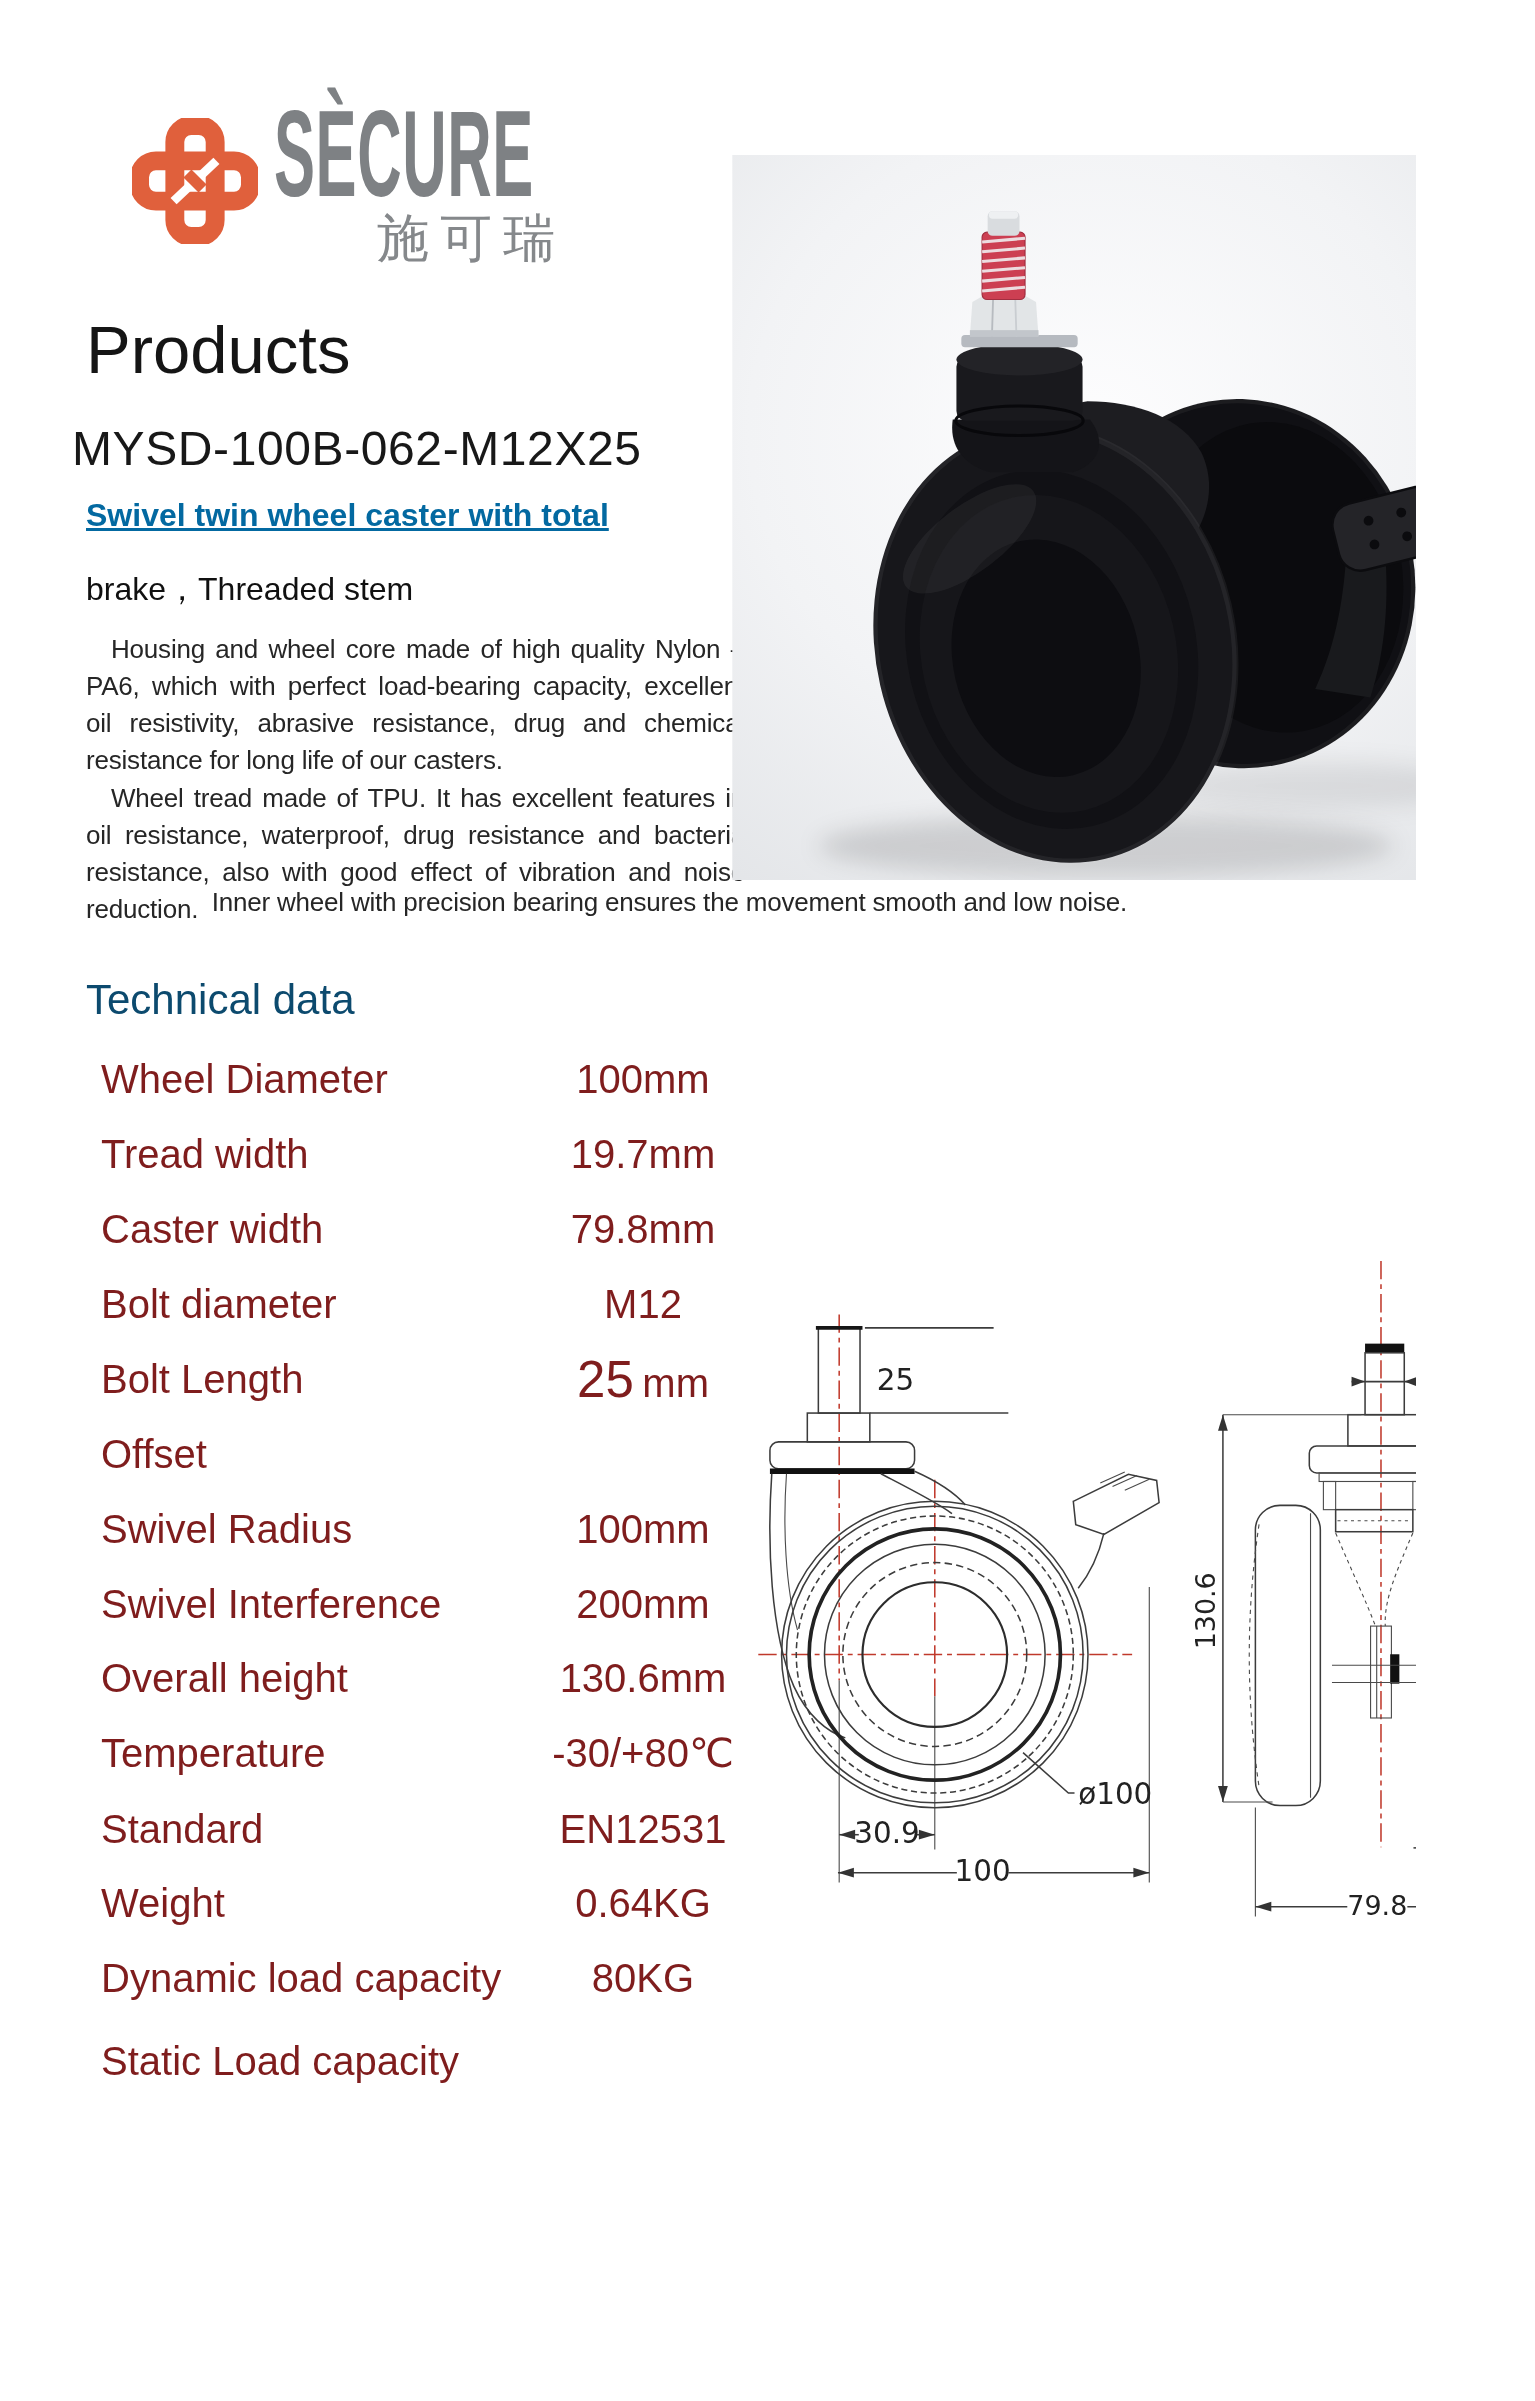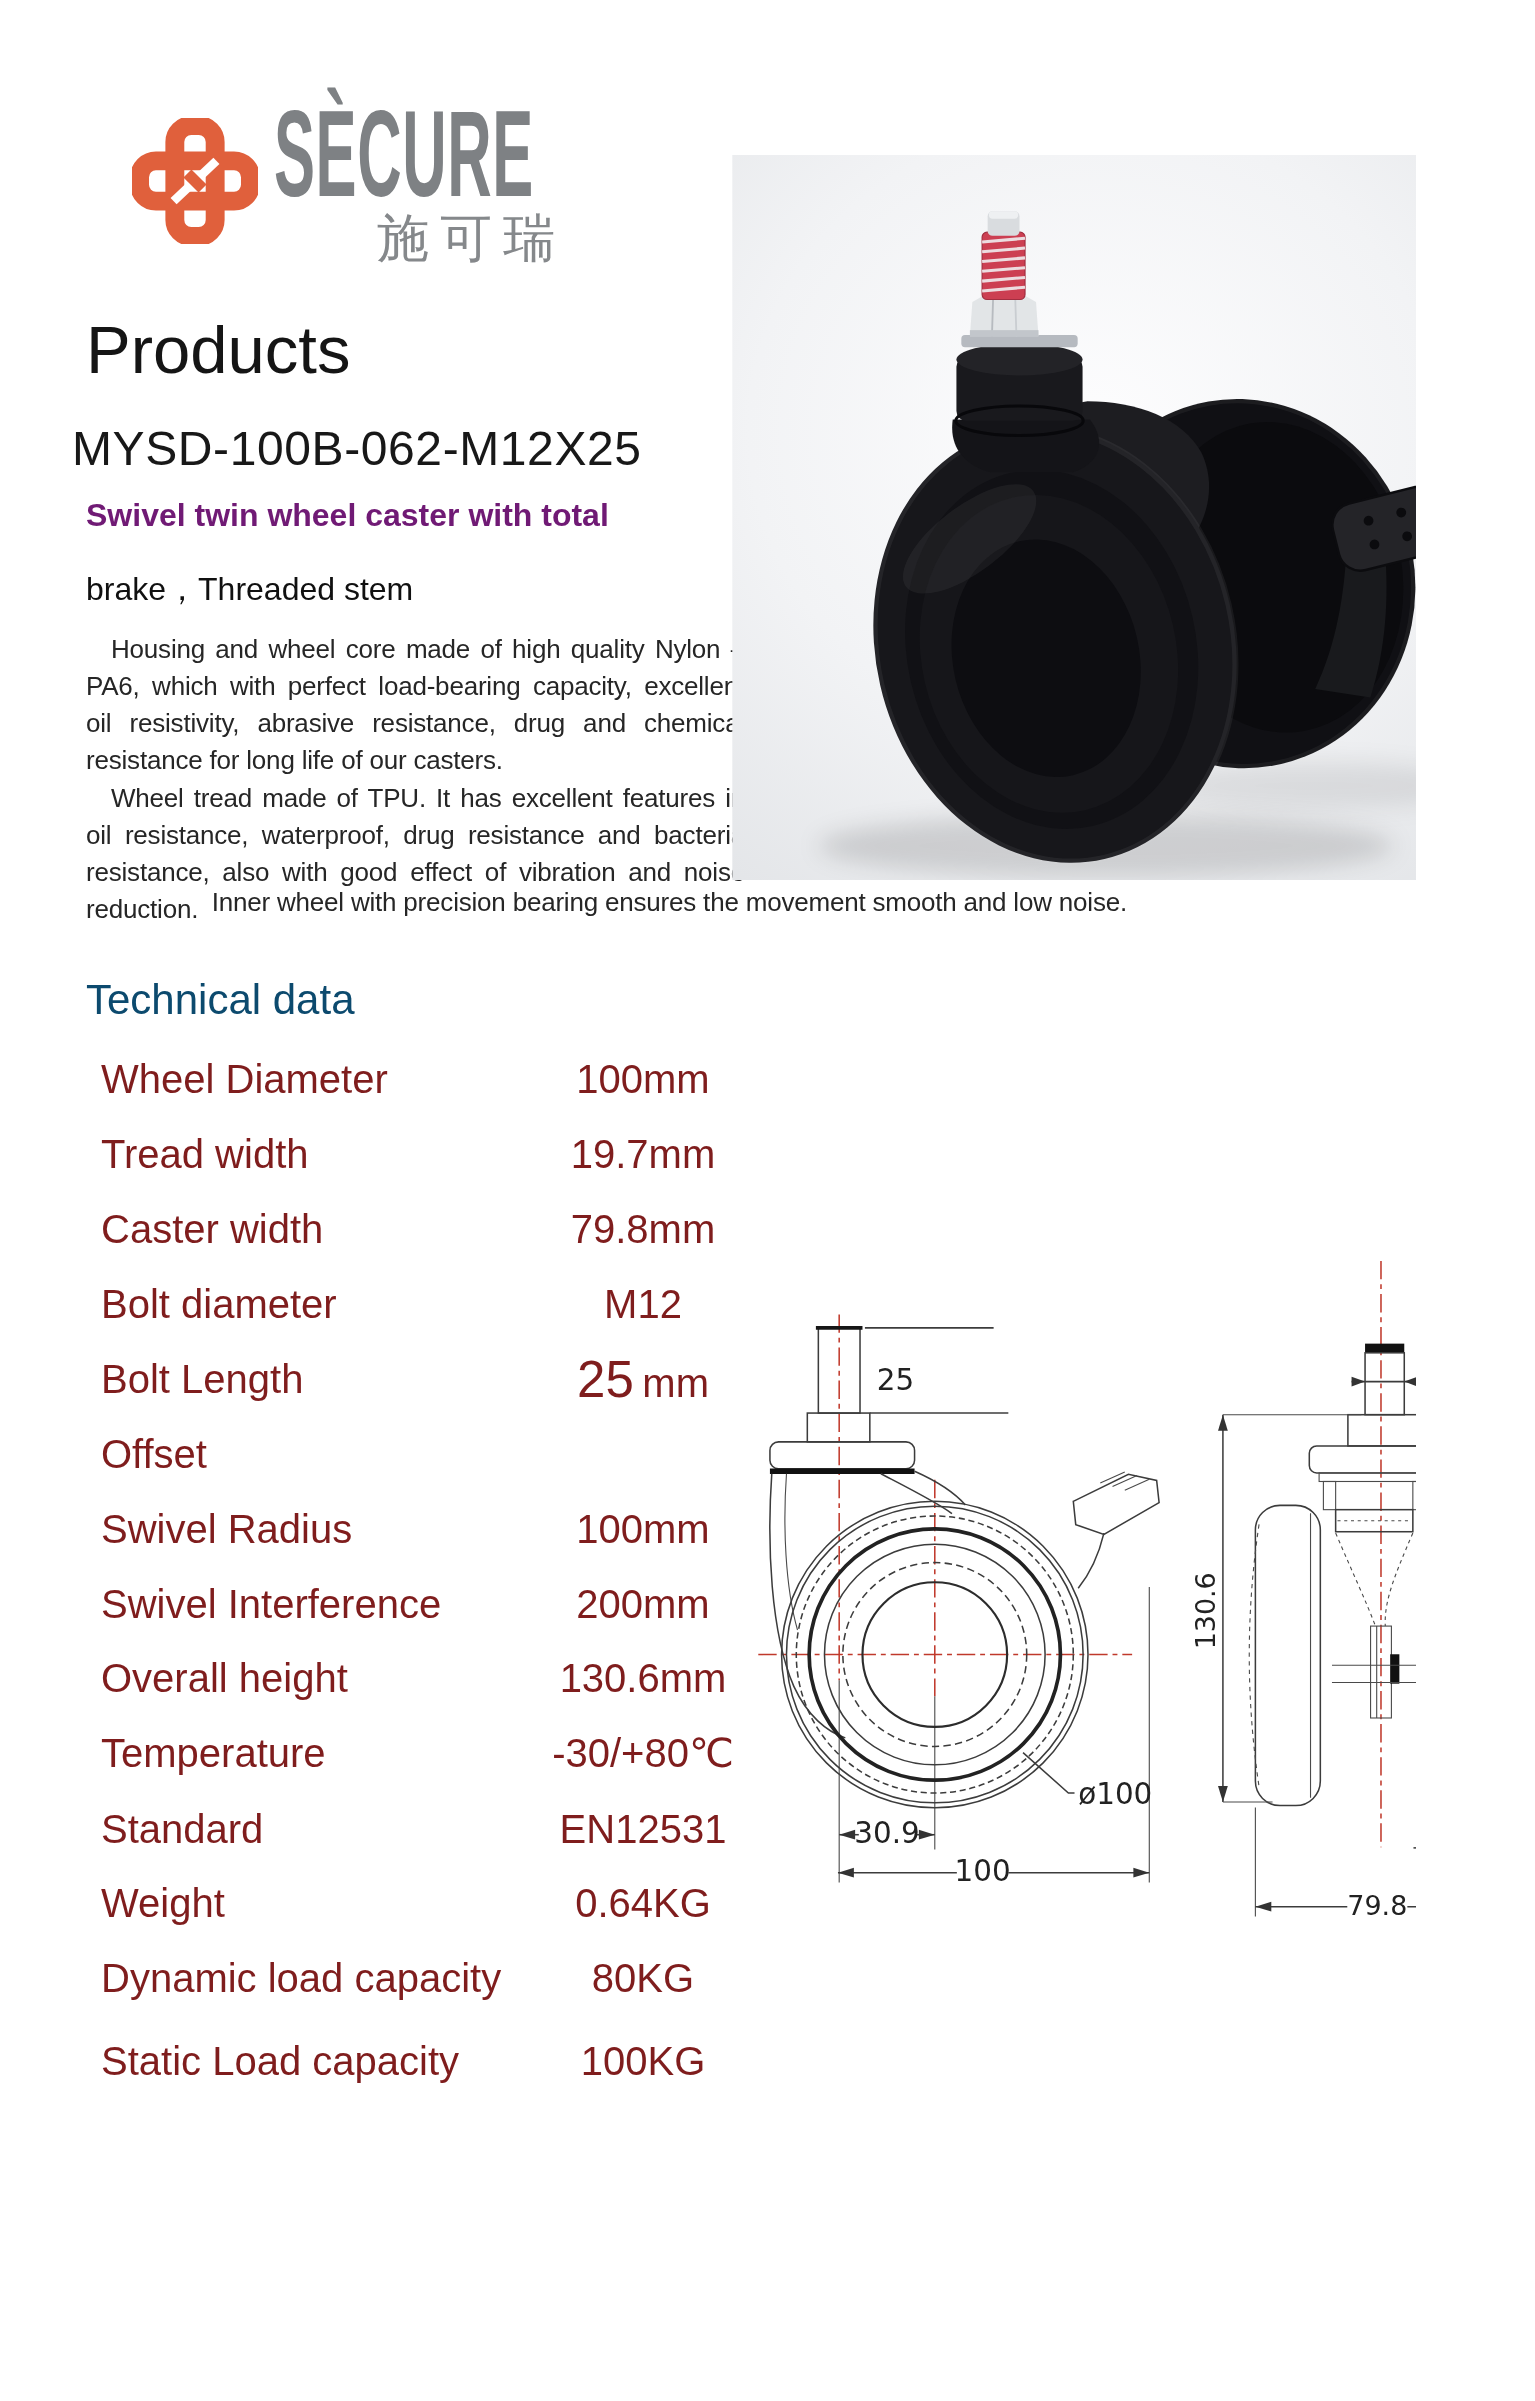--- a/index.html
+++ b/index.html
@@ -11,21 +11,21 @@
   .brand{position:absolute;left:274px;top:92px;font-size:123px;line-height:123px;
          font-weight:bold;color:#7e8184;transform:scaleX(0.5);transform-origin:left top;
          letter-spacing:1.2px;white-space:nowrap;}
   .brand-cn{position:absolute;left:377px;top:214px;font-size:52px;line-height:49px;
             color:#85888b;letter-spacing:11px;white-space:nowrap;
             font-family:"Liberation Sans","DejaVu Sans",sans-serif;}
 
   
   .products{position:absolute;left:86px;top:314px;font-size:67px;line-height:71px;color:#151515;}
   .model{position:absolute;left:72px;top:419px;font-size:48px;line-height:59px;color:#181818;letter-spacing:0.6px;}
-  .sub1{position:absolute;left:86px;top:496px;font-size:32px;line-height:39px;font-weight:bold;color:#701a75;}
+  .sub1{position:absolute;left:86px;top:496px;font-size:32px;line-height:39px;font-weight:bold;color:#0369a1;text-decoration:underline;}
   .sub2{position:absolute;left:86px;top:570px;font-size:32px;line-height:39px;font-weight:normal;color:#101010;}
 
   
   .desc{position:absolute;left:86px;font-size:26px;line-height:37px;color:#262626;
         letter-spacing:-0.2px;text-align:justify;width:659px;text-indent:25px;}
   .d1{top:631px;}
   .d2{top:780px;}
   .d3{top:884px;width:1041px;text-align:right;white-space:nowrap;}
 
   .techtitle{position:absolute;left:86px;top:975px;font-size:42px;line-height:49px;color:#0c4a6e;}
@@ -124,21 +124,20 @@
     <div class="spec-row" style="top:1878px">
       <span class="spec-label">Weight</span>
       <span class="spec-value">0.64KG</span>
     </div>
     <div class="spec-row" style="top:1953px">
       <span class="spec-label">Dynamic load capacity</span>
       <span class="spec-value">80KG</span>
     </div>
     <div class="spec-row" style="top:2036px">
       <span class="spec-label">Static Load capacity</span>
-      <span class="spec-value">100KG</span>
     </div>
   </div>
 
   <div class="photo">
     <svg width="804" height="725" viewBox="0 0 1312 1184">
       <defs>
         <radialGradient id="pbg" cx="45%" cy="38%" r="78%">
           <stop offset="0" stop-color="#fdfdfe"></stop>
           <stop offset="0.55" stop-color="#f2f3f5"></stop>
           <stop offset="1" stop-color="#e3e5e8"></stop>

